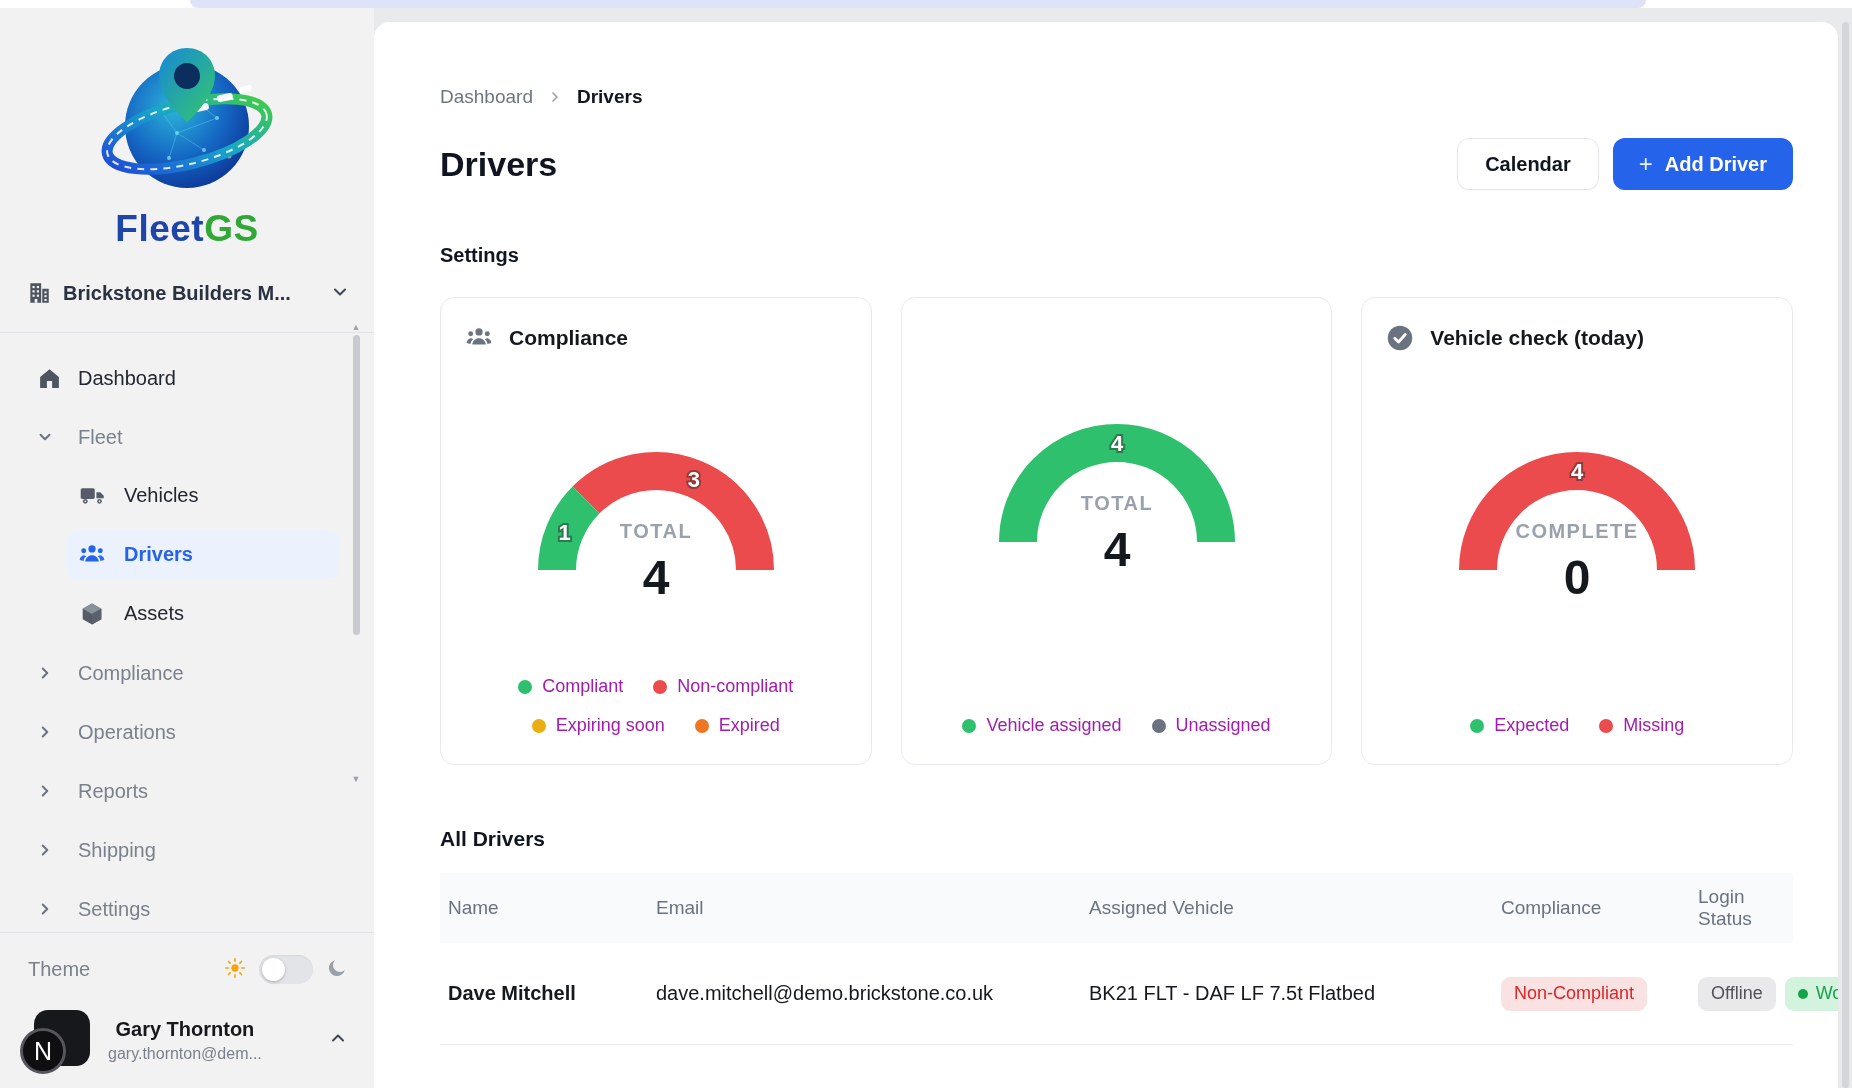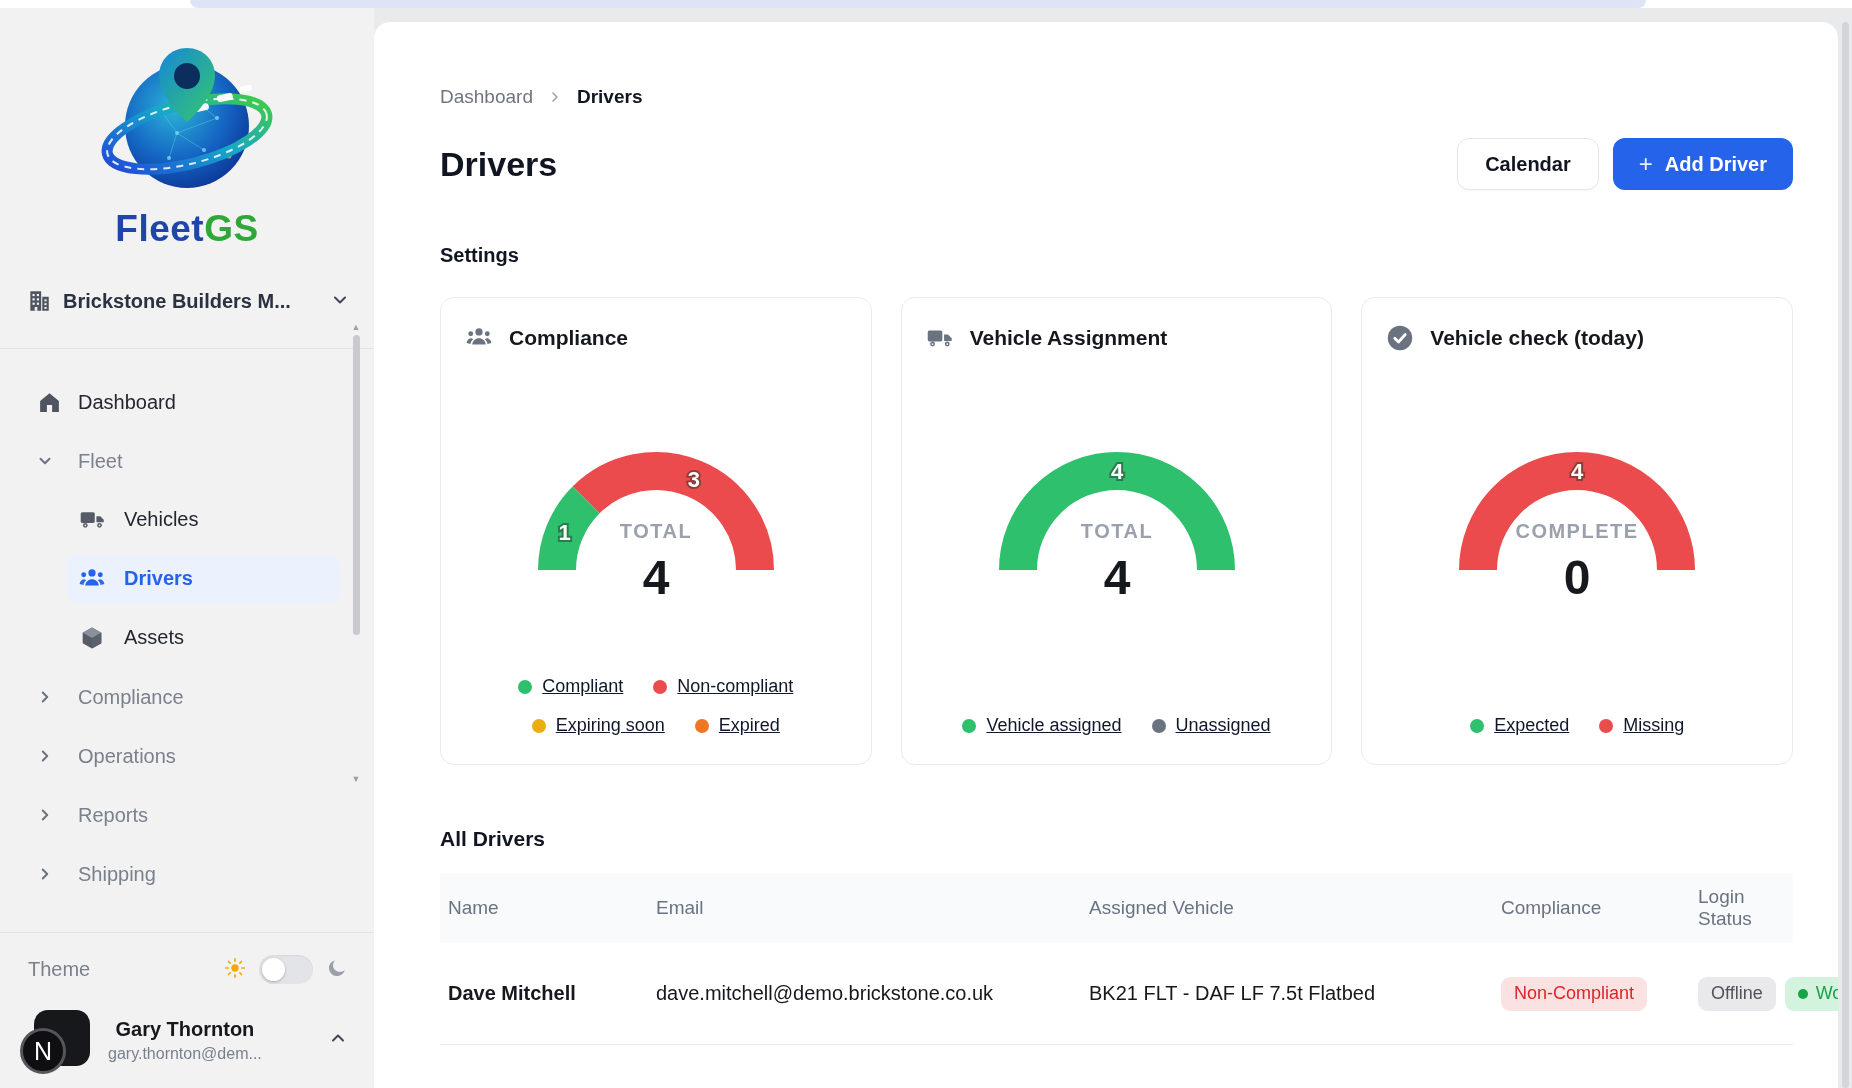--- a/index.html
+++ b/index.html
@@ -5,21 +5,21 @@
   * { margin:0; padding:0; box-sizing:border-box; }
   html,body { width:1852px; height:1088px; overflow:hidden; }
   body { font-family:"Liberation Sans", sans-serif; background:#E9EAEC; color:#1B2130; }
   #app { position:relative; width:1852px; height:1088px; background:#E9EAEC; }
 
   
   .topstrip { position:absolute; left:0; top:0; width:1852px; height:8px; background:#FFFFFF; z-index:5; }
   .notif-bar { position:absolute; left:190px; top:0; width:1456px; height:8px; background:#DFE3F8; border-radius:0 0 9px 9px; }
 
   
-  .sidebar { position:absolute; left:0; top:8px; width:374px; height:1080px; background:#F2F2F3; display:flex; flex-direction:column;gap:8px; }
+  .sidebar { position:absolute; left:0; top:8px; width:374px; height:1080px; background:#F2F2F3; display:flex; flex-direction:column; }
   .logo-wrap { padding-top:30px; display:flex; flex-direction:column; align-items:center; }
   .wordmark { margin-top:8px; font-size:37px; font-weight:800; letter-spacing:.5px; }
   .wm-fleet { color:#1E45A8; }
   .wm-gs { color:#2FA838; }
   .company { margin:30px 24px 0 26px; display:flex; align-items:center; gap:11px; background:none; border:none; cursor:pointer; font-family:inherit; }
   .company-label { font-size:20px; font-weight:600; color:#2A3140; white-space:nowrap; }
   .company .chev { margin-left:auto; color:#3F4654; }
   .sb-divider { margin-top:26px; height:1px; background:#E2E3E7; }
 
   .sb-nav { flex:1; padding:20px 0 0 0; overflow:hidden; }
@@ -78,21 +78,21 @@
   .gc-head { display:flex; align-items:center; gap:16px; }
   .gc-icon { width:28px; height:28px; color:#6B7280; display:flex; align-items:center; justify-content:center; }
   .gc-title { font-size:21px; font-weight:700; color:#15181D; }
   .gauge-svg { margin:30px auto 0 auto; display:block; }
   .seg-label { fill:#FFFFFF; font-size:22px; font-weight:700; font-family:"Liberation Sans",sans-serif; text-anchor:middle; stroke:rgba(40,40,40,.45); stroke-width:4px; paint-order:stroke; }
   .g-center-label { fill:#9AA1AC; font-size:20px; font-weight:600; letter-spacing:1.5px; text-anchor:middle; font-family:"Liberation Sans",sans-serif; }
   .g-center-value { fill:#15181D; font-size:48px; font-weight:800; text-anchor:middle; font-family:"Liberation Sans",sans-serif; }
   .legend { margin-top:auto; display:flex; flex-wrap:wrap; justify-content:center; column-gap:30px; row-gap:18px; max-width:380px; align-self:center; padding-bottom:6px; }
   .legend-item { display:flex; align-items:center; gap:10px; }
   .legend-dot { width:14px; height:14px; border-radius:50%; flex:0 0 auto; }
-  .legend-text { font-size:18px; color:#0f172a;text-decoration:underline; }
+  .legend-text { font-size:18px; color:#a21caf; }
 
   .drivers-heading { margin-top:62px; font-size:21px; font-weight:700; color:#101521; }
   .table { margin-top:22px; }
   .t-grid { display:grid; grid-template-columns:208px 433px 412px 197px 1fr; align-items:center; }
   .t-head { background:#F8FAFC; border-radius:2px; height:70px; }
   .t-head .th { font-size:19px; color:#6A7380; padding-left:8px; }
   .t-row { height:102px; border-bottom:1px solid #E9EBEF; cursor:pointer; }
   .t-row .td { padding-left:8px; font-size:20px; color:#15181D; }
   .td-name { font-weight:700; }
   .badge { display:inline-flex; align-items:center; gap:8px; height:34px; padding:0 13px; border-radius:9px; font-size:18px; font-weight:500; width:fit-content; }
@@ -414,33 +414,20 @@
               <span class="legend-text">Expiring soon</span>
             </span>
           <span class="legend-item">
               <span class="legend-dot" style="background: rgb(239, 118, 34);"></span>
               <span class="legend-text">Expired</span>
             </span>
         </div>
       </section>
 
       <section class="gauge-card">
-        <div class="gc-head">
-          <span class="gc-icon">
-            <svg width="28" height="28" viewBox="0 0 24 24" fill="currentColor">
-              <rect x="1.5" y="5.5" width="12.5" height="9.5" rx="1.4"></rect>
-              <path d="M15.5 9 h3.4 l3.1 3.3 V14.5 h-6.5 Z"></path>
-              <circle cx="5.6" cy="17.2" r="2.1"></circle>
-                <circle cx="18.2" cy="17.2" r="2.1"></circle>
-              <circle cx="5.6" cy="17.2" r="0.8" fill="#FFFFFF"></circle>
-                <circle cx="18.2" cy="17.2" r="0.8" fill="#FFFFFF"></circle>
-            </svg>
-          </span>
-          <span class="gc-title">Vehicle Assignment</span>
-        </div>
         <svg class="gauge-svg" width="360" height="218" viewBox="0 0 360 218">
             <path d="M 81 188 A 99 99 0 0 1 279 188" fill="none" stroke="#2EC06C" stroke-width="38"></path>
           <text class="g-center-label" x="180" y="156">TOTAL</text>
           <text class="g-center-value" x="180" y="212">4</text>
         <text x="180" y="97" class="seg-label">4</text>
           </svg>
         <div class="legend">
           <span class="legend-item">
               <span class="legend-dot" style="background: rgb(46, 192, 108);"></span>
               <span class="legend-text">Vehicle assigned</span>

